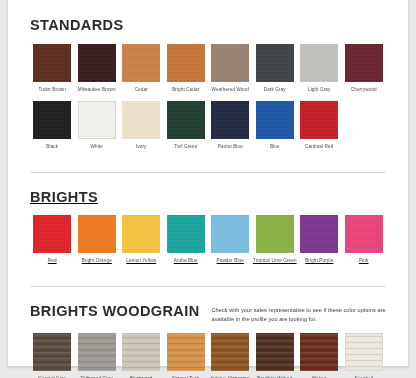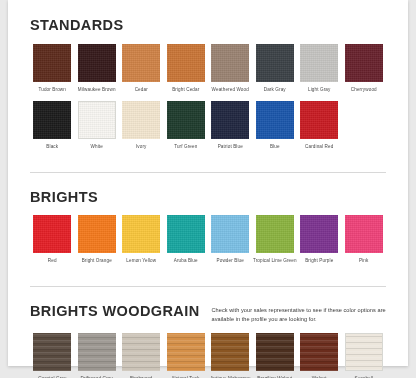--- a/index.html
+++ b/index.html
@@ -184,21 +184,21 @@
         <div class="swatch-cell">
           <div class="swatch-chip" style="background:#c81b22"></div>
           <div class="swatch-label">Cardinal Red</div>
         </div>
         <div class="swatch-cell"></div>
       </div>
     </div>
 
     <div class="divider" style="margin-top:21px;"></div>
 
-    <div class="section" style="padding-top:17px;">
+    <div class="section" style="padding-top:17px;text-decoration:underline;">
       <div class="section-head">
         <div class="section-title">BRIGHTS</div>
       </div>
 
       <div class="swatch-row" style="margin-top:11px;">
         <div class="swatch-cell">
           <div class="swatch-chip" style="background:#e41f26"></div>
           <div class="swatch-label">Red</div>
         </div>
         <div class="swatch-cell">

